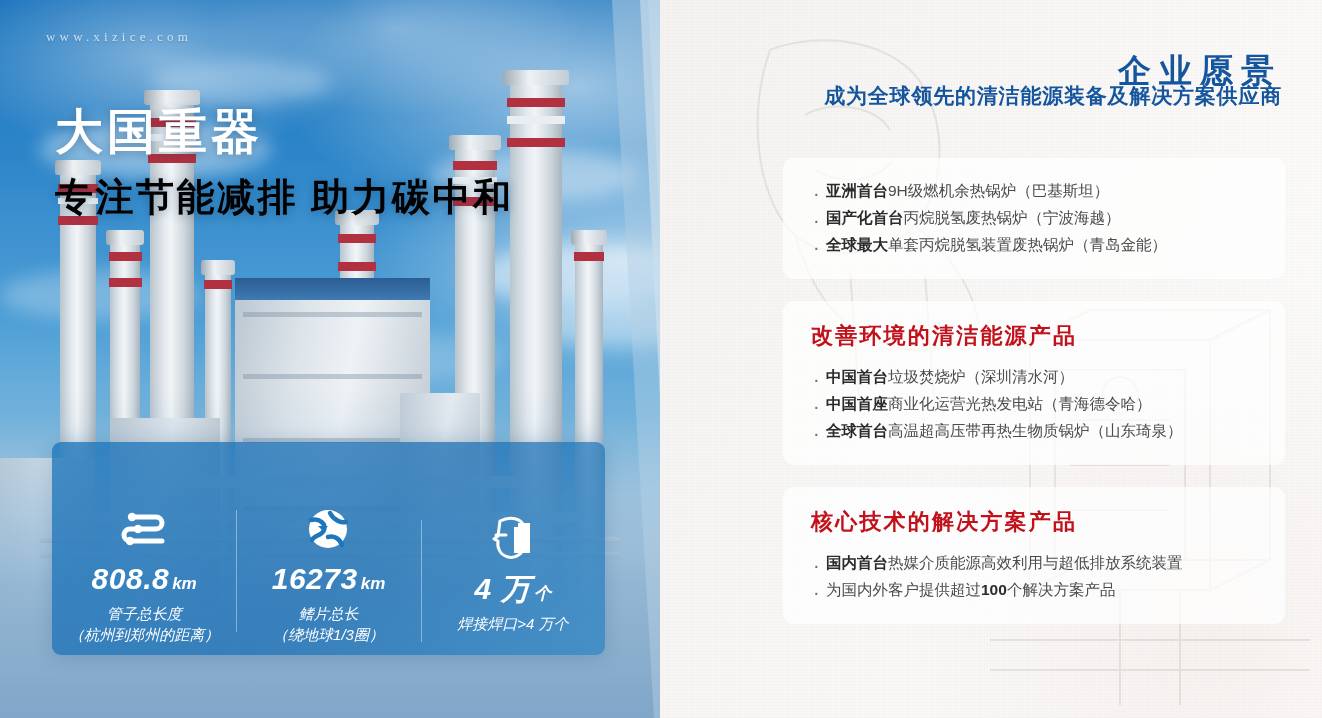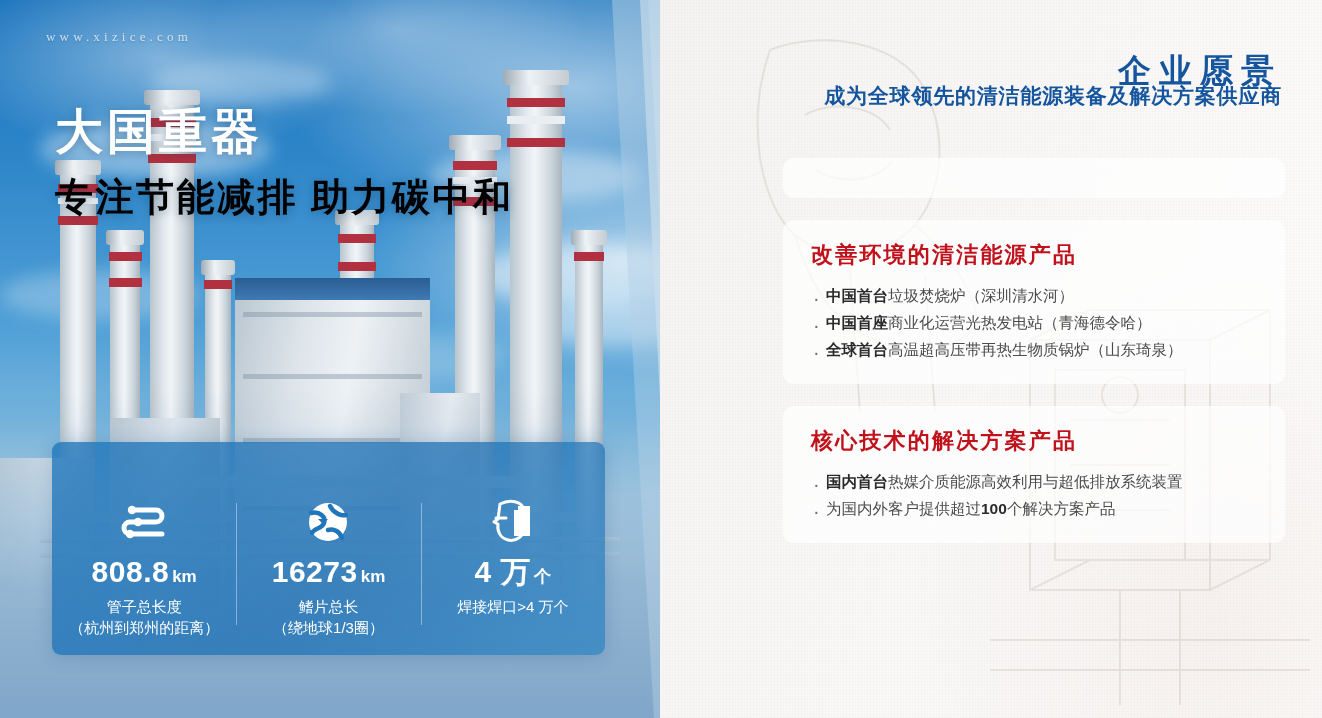--- a/index.html
+++ b/index.html
@@ -119,21 +119,21 @@
     box-shadow:0 2px 18px rgba(14,58,100,.18);
     backdrop-filter:saturate(115%);
   }
   .stats-title{
     position:absolute; left:28px; top:15px;
     color:#fff; font-size:19px; font-weight:700; letter-spacing:.5px;
     font-family:"Liberation Sans","DejaVu Sans",sans-serif;
   }
   .stats-row{
     position:absolute; left:0; top:55px; width:553px; height:155px;
-    display:flex; align-items:flex-start;
+    display:flex; align-items:center;font-style:italic;
   }
   .stat{
     flex:1 1 0; position:relative;
     display:flex; flex-direction:column; align-items:center; text-align:center;
     color:#fff;
   }
   .stat + .stat::before{
     content:""; position:absolute; left:0; top:6px; width:1px; height:122px;
     background:rgba(255,255,255,.40);
   }
@@ -390,20 +390,25 @@
     <div class="rp-noise"></div>
     <div class="rp-warm"></div>
 
     <div class="rp-title">企业愿景</div>
     <div class="rp-subtitle">成为全球领先的清洁能源装备及解决方案供应商</div>
   </div>
 
   <div class="cards" style="left:783px;">
 
     <div class="card">
+      <ul class="bullet-list">
+        <li class="bullet"><b>亚洲首台</b><span>9H级燃机余热锅炉（巴基斯坦）</span></li>
+        <li class="bullet"><b>国产化首台</b><span>丙烷脱氢废热锅炉（宁波海越）</span></li>
+        <li class="bullet"><b>全球最大</b><span>单套丙烷脱氢装置废热锅炉（青岛金能）</span></li>
+      </ul>
     </div>
 
     <div class="card">
       <div class="card-title">改善环境的清洁能源产品</div>
       <ul class="bullet-list">
         <li class="bullet"><b>中国首台</b><span>垃圾焚烧炉（深圳清水河）</span></li>
         <li class="bullet"><b>中国首座</b><span>商业化运营光热发电站（青海德令哈）</span></li>
         <li class="bullet"><b>全球首台</b><span>高温超高压带再热生物质锅炉（山东琦泉）</span></li>
       </ul>
     </div>

